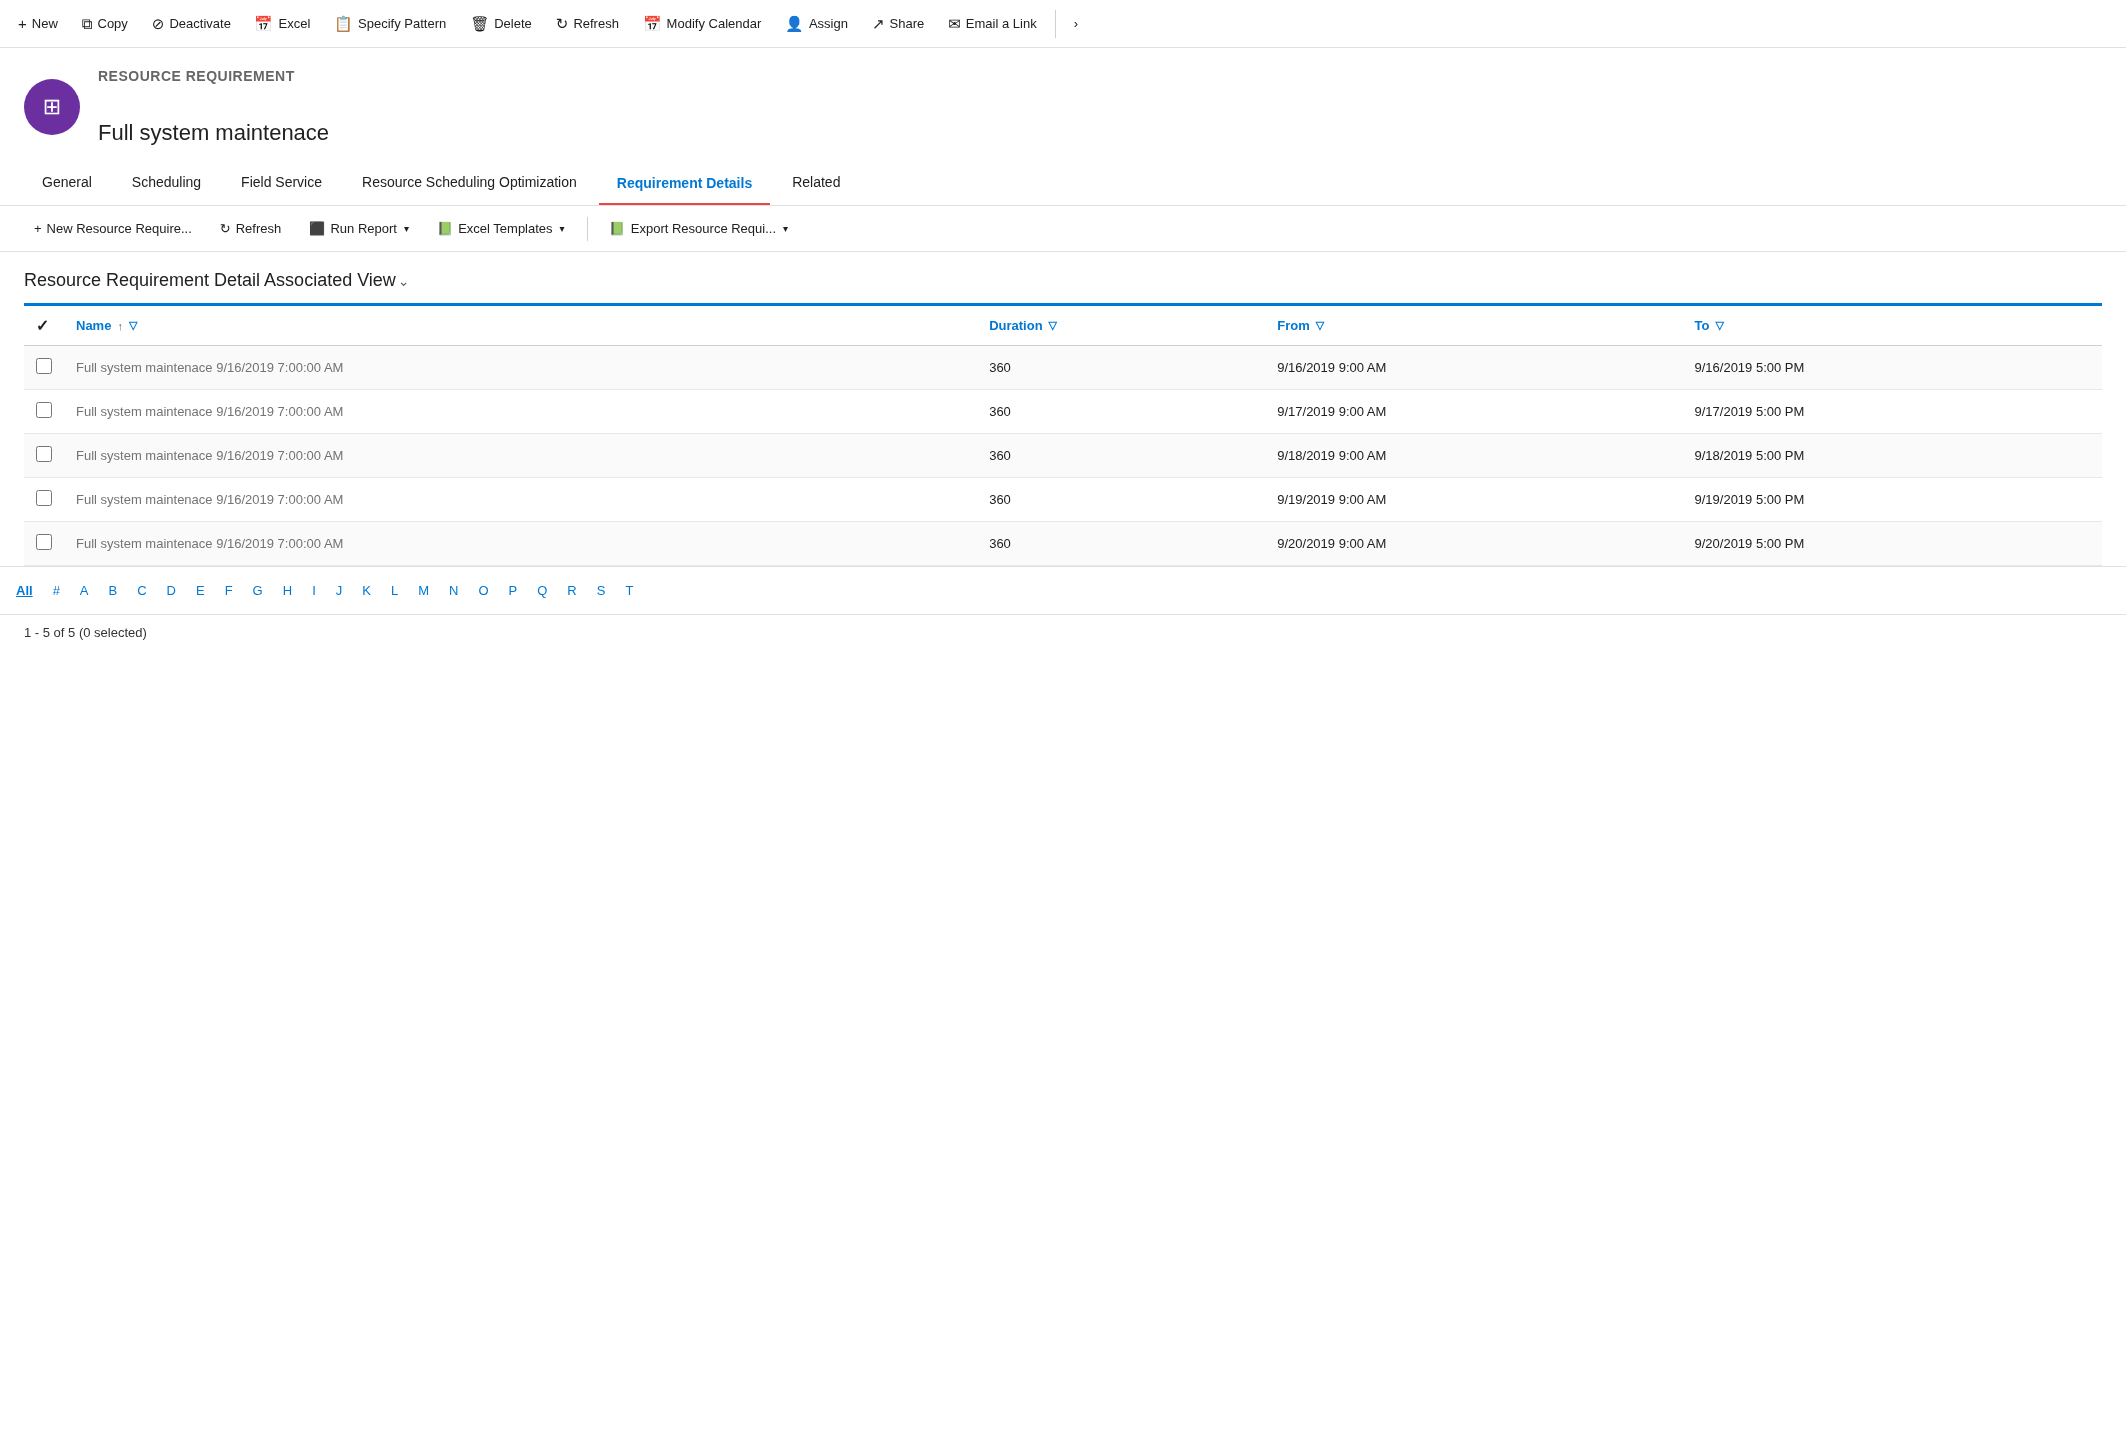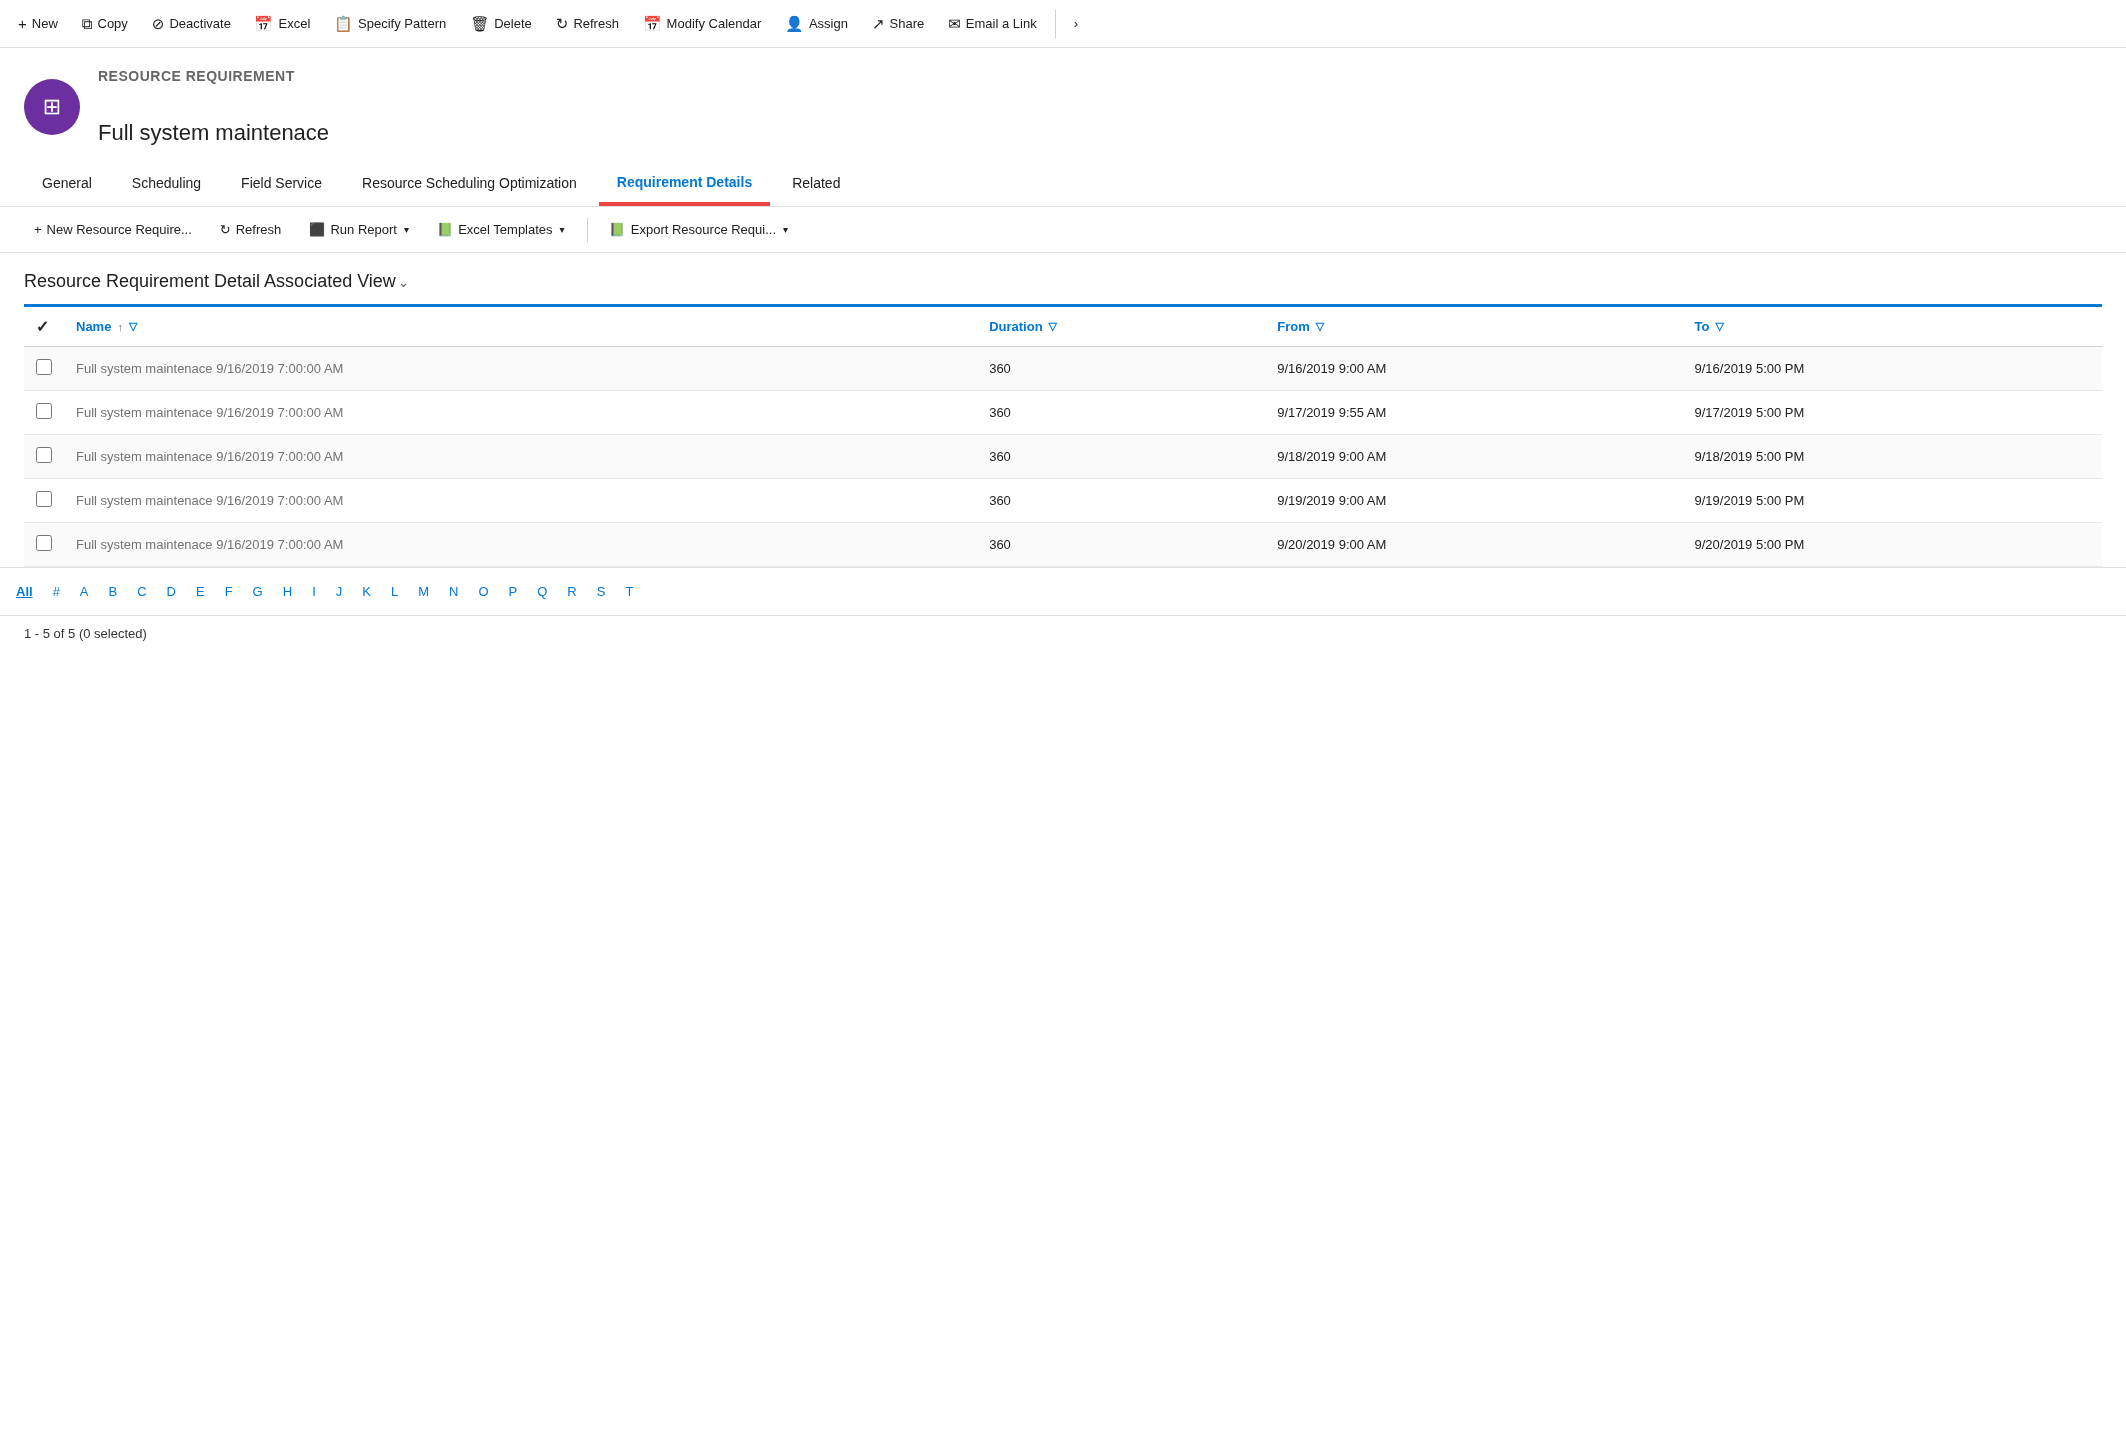--- a/index.html
+++ b/index.html
@@ -79,21 +79,21 @@
     .nav-tab {
       padding: 12px 18px;
       cursor: pointer;
       font-size: 14px;
       color: #212121;
       border-bottom: 3px solid transparent;
       white-space: nowrap;
     }
     .nav-tab.active {
       color: #0078d4;
-      border-bottom: 4px solid #ef4444;
+      border-bottom: 2px solid #ef4444;
       font-weight: 600;
     }
 
     
     .sub-toolbar {
       display: flex;
       align-items: center;
       padding: 10px 24px;
       gap: 8px;
       border-bottom: 1px solid #e0e0e0;
@@ -387,21 +387,21 @@
       <td>9/16/2019 5:00 PM</td>
     </tr>
         <tr>
       <td class="check-col">
         <input type="checkbox" class="row-checkbox" style="">
       </td>
       <td>
         <a class="name-link">Full system maintenace 9/16/2019 7:00:00 AM</a>
       </td>
       <td>360</td>
-      <td>9/17/2019 9:55 AM</td>
+      <td>9/17/2019 9:00 AM</td>
       <td>9/17/2019 5:00 PM</td>
     </tr>
         <tr>
       <td class="check-col">
         <input type="checkbox" class="row-checkbox" style="">
       </td>
       <td>
         <a class="name-link">Full system maintenace 9/16/2019 7:00:00 AM</a>
       </td>
       <td>360</td>

